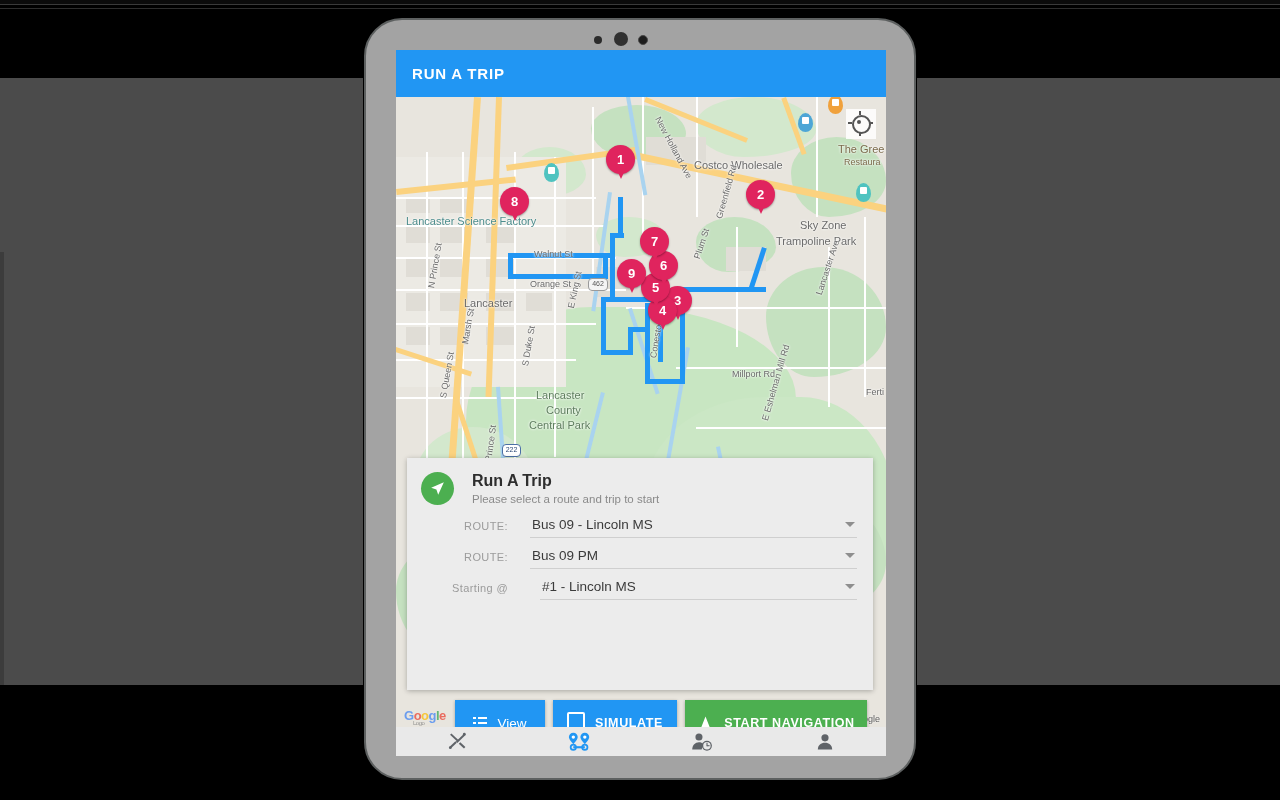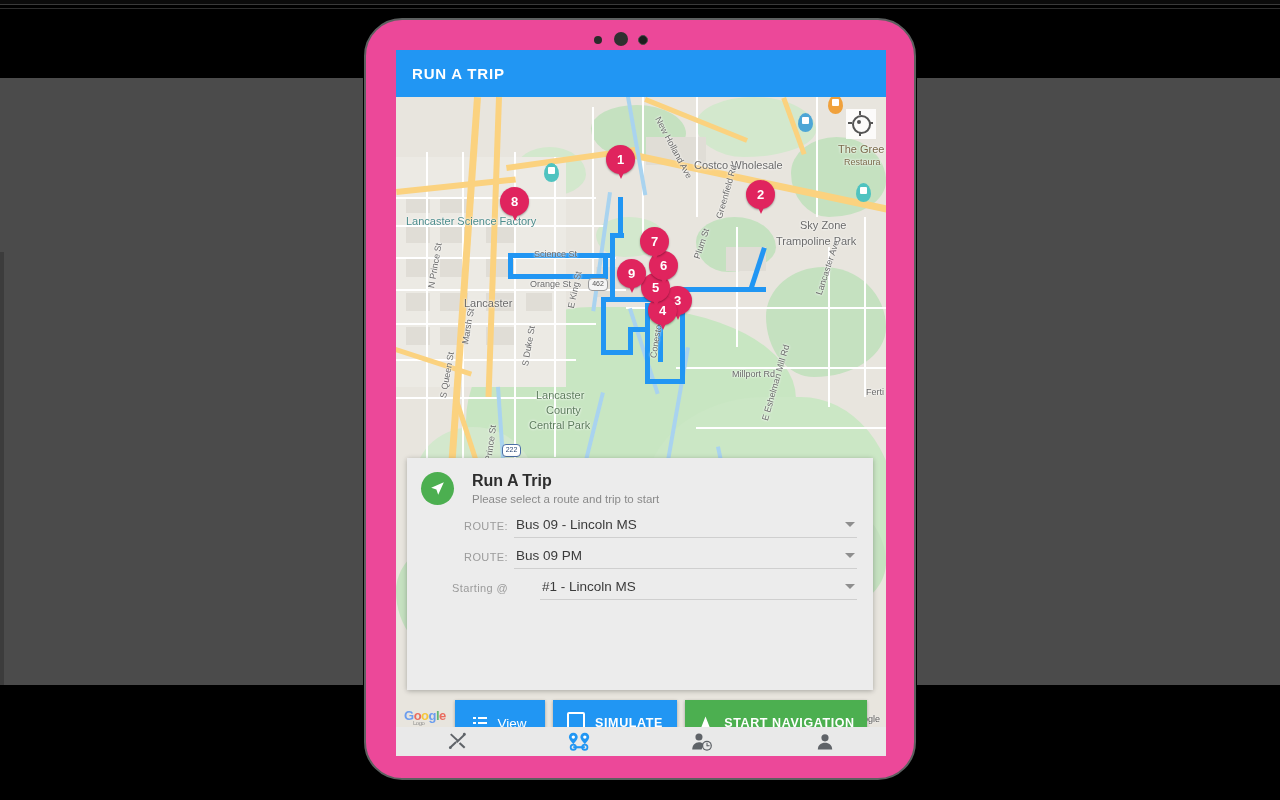--- a/index.html
+++ b/index.html
@@ -22,21 +22,21 @@
   }
   .backdrop-panel-edge {
     position:absolute; left:0; top:252px; width:4px; height:433px; background:#3c3c3c;
   }
   .backdrop-bottom { position:absolute; left:0; top:685px; width:1280px; height:115px; background:#000; }
 
   
   .device {
     position:absolute; left:364px; top:18px;
     width:552px; height:762px;
-    background:#ec4899;
+    background:#a3a3a3;
     border:2px solid #5d6060;
     border-radius:38px;
     box-sizing:border-box;
     box-shadow: 0 0 0 1px #000;
   }
   .bezel-sensors { position:absolute; left:0; top:10px; width:100%; height:22px; }
   .sensor { position:absolute; border-radius:50%; background:#2b2b2b; }
   .sensor.s1 { left:228px; top:6px; width:8px; height:8px; }
   .sensor.s2 { left:248px; top:2px; width:14px; height:14px; background:#303030; }
   .sensor.s3 { left:272px; top:5px; width:8px; height:8px; background:#1d1d1d; border:1px solid #4a4a4a; }
@@ -185,21 +185,21 @@
   .card-sub { font-size:11.5px; color:#8a8a8a; margin-top:3px; }
 
   .form { padding:12px 16px 0 16px; }
   .field { display:flex; align-items:flex-end; margin-bottom:10px; }
   .field-label {
     font-size:11px; color:#9b9b9b; letter-spacing:0.4px;
     width:56px; text-align:right; padding-bottom:6px; flex:0 0 auto;margin-left:29px;
   }
   .field-label.wide { width:86px; text-align:left; padding-left:0; }
   .select {
-    flex:1 1 auto; margin-left:6px;
+    flex:1 1 auto; margin-left:22px;
     border-bottom:1px solid #cfcfcf;
     display:flex; align-items:center; justify-content:space-between;
     padding:0 2px 5px 2px;
   }
   .select-value { font-size:13.5px; color:#3b3b3b; }
   .caret {
     width:0;height:0;border-left:5px solid transparent;border-right:5px solid transparent;
     border-top:5px solid #8e8e8e;
   }
 
@@ -372,21 +372,21 @@
           <div class="maplabel big" style="left:442px;top:46px;color:#7a6a4a;">The Gree</div>
           <div class="maplabel" style="left:448px;top:60px;color:#7a6a4a;">Restaura</div>
           <div class="maplabel big" style="left:404px;top:122px;">Sky Zone</div>
           <div class="maplabel big" style="left:380px;top:138px;">Trampoline Park</div>
           <div class="maplabel big green" style="left:140px;top:292px;">Lancaster</div>
           <div class="maplabel big green" style="left:150px;top:307px;">County</div>
           <div class="maplabel big green" style="left:133px;top:322px;">Central Park</div>
           <div class="maplabel" style="left:470px;top:290px;">Ferti</div>
           <div class="maplabel rot" style="left:266px;top:18px;transform:rotate(62deg);">New Holland Ave</div>
           <div class="maplabel rot" style="left:296px;top:160px;transform:rotate(-72deg);">Plum St</div>
-          <div class="maplabel" style="left:138px;top:152px;">Science St</div>
+          <div class="maplabel" style="left:138px;top:152px;">Walnut St</div>
           <div class="maplabel" style="left:134px;top:182px;">Orange St</div>
           <div class="maplabel rot" style="left:64px;top:246px;transform:rotate(-80deg);">Marsh St</div>
           <div class="maplabel rot" style="left:30px;top:190px;transform:rotate(-80deg);">N Prince St</div>
           <div class="maplabel rot" style="left:124px;top:268px;transform:rotate(-80deg);">S Duke St</div>
           <div class="maplabel rot" style="left:42px;top:300px;transform:rotate(-80deg);">S Queen St</div>
           <div class="maplabel rot" style="left:170px;top:210px;transform:rotate(-78deg);">E King St</div>
           <div class="maplabel rot" style="left:318px;top:120px;transform:rotate(-74deg);">Greenfield Rd</div>
           <div class="maplabel rot" style="left:418px;top:196px;transform:rotate(-72deg);">Lancaster Ave</div>
           <div class="maplabel" style="left:336px;top:272px;">Millport Rd</div>
           <div class="maplabel rot" style="left:252px;top:260px;transform:rotate(-80deg);">Conestoga St</div>

